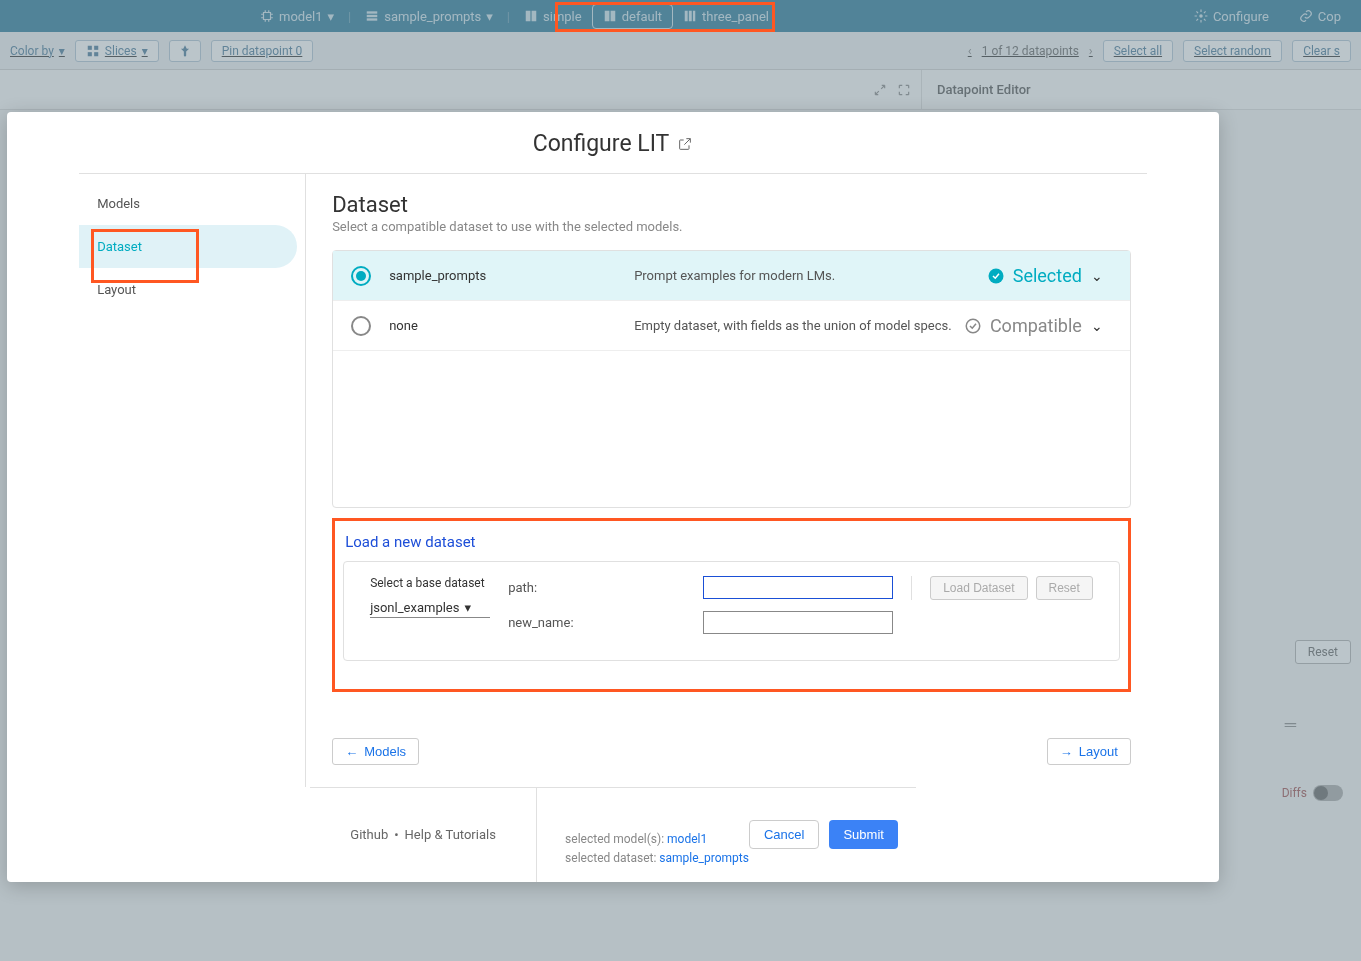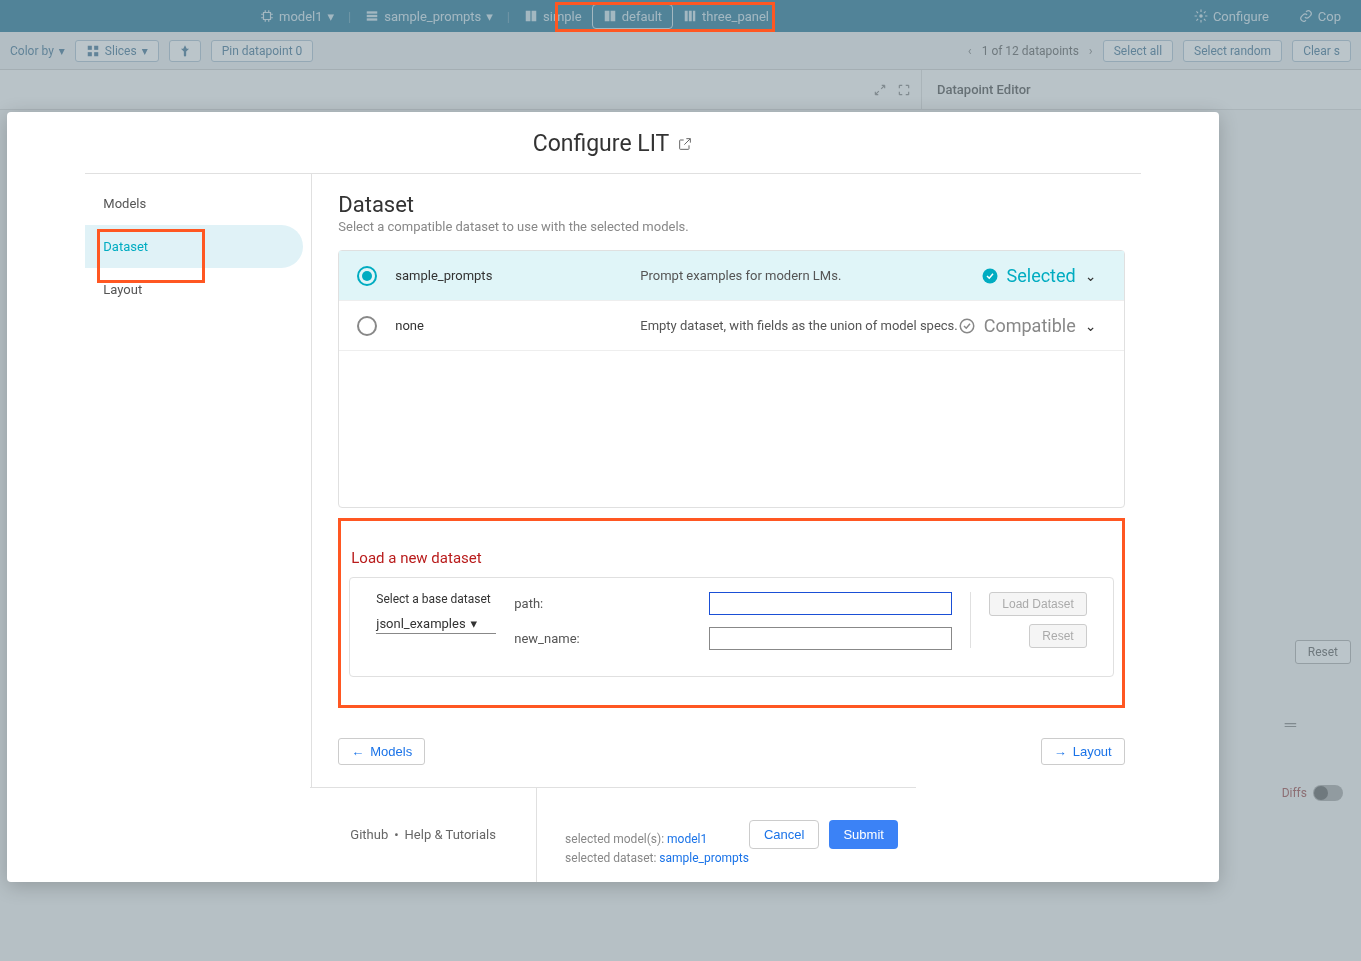--- a/index.html
+++ b/index.html
@@ -6,21 +6,21 @@
 body { font-family: -apple-system, BlinkMacSystemFont, 'Segoe UI', Roboto, Arial, sans-serif; font-size: 13px; color: #333; background: #f5f5f5; width: 1361px; height: 961px; position: relative; overflow: hidden; }
 
 
 .header-bar { background: #2b7a9b; height: 32px; display: flex; align-items: center; padding: 0 10px; color: #cfe4ed; font-size: 13px; }
 .header-bar .hitem { display: inline-flex; align-items: center; gap: 5px; padding: 4px 10px; cursor: pointer; border-radius: 4px; }
 .header-bar .hitem.active { border: 1px solid #cfe4ed; }
 .header-bar .hsep { color: #6ba3b8; margin: 0 4px; }
 .header-bar .right { margin-left: auto; display: flex; gap: 10px; }
 
 
-.toolbar { background: #eef1f3; height: 38px; display: flex; align-items: center; padding: 0 10px; gap: 10px; border-bottom: 1px solid #d0d0d0; }
+.toolbar { background: #eef1f3; height: 38px; display: flex; align-items: center; padding: 0 10px; gap: 10px; border-bottom: 1px solid #d0d0d0; text-decoration: underline; }
 .toolbar .tbtn { border: 1px solid #b0c4d4; background: #fff; color: #4a7a9a; padding: 3px 10px; border-radius: 3px; font-size: 12px; display: inline-flex; align-items: center; gap: 5px; cursor: pointer; }
 .toolbar .tright { margin-left: auto; display: flex; align-items: center; gap: 10px; }
 .toolbar .pager { color: #666; font-size: 12px; }
 
 
 .panel-row { display: flex; height: 40px; background: #fafafa; border-bottom: 1px solid #ddd; }
 .panel-row .leftpanel { flex: 1; display: flex; justify-content: flex-end; align-items: center; gap: 10px; padding: 0 10px; }
 .panel-row .rightpanel { width: 440px; border-left: 1px solid #ddd; display: flex; align-items: center; padding: 0 15px; font-weight: 500; color: #555; }
 
 
@@ -52,31 +52,31 @@
 .dataset-row.selected .radio { border-color: #00acc1; }
 .dataset-row.selected .radio::after { content: ''; width: 10px; height: 10px; background: #00acc1; border-radius: 50%; }
 .dataset-row .dsname { width: 245px; font-size: 13px; color: #333; }
 .dataset-row .dsdesc { flex: 1; color: #555; font-size: 13px; }
 .dataset-row .dsstatus { display: flex; align-items: center; gap: 8px; color: #00acc1; font-size: 18px; }
 .dataset-row .dsstatus.compat { color: #888; }
 .dataset-row .chev { width: 30px; text-align: center; color: #333; font-size: 14px; }
 
 
 .load-section { margin-top: 10px; border: 3px solid #ff5722; padding: 8px 8px 28px 8px; }
-.load-section h3 { font-size: 15px; font-weight: 400; color: #b91c1c; margin: 20px 0 10px 2px; }
+.load-section h3 { font-size: 15px; font-weight: 400; color: #1d4ed8; margin: 4px 0 10px 2px; }
 .load-box { border: 1px solid #e0e0e0; border-radius: 4px; padding: 14px 26px; display: flex; gap: 18px; align-items: flex-start; }
 .load-box .col1 { width: 120px; }
 .load-box .col1 .lbl { font-size: 12px; color: #333; margin-bottom: 8px; }
 .load-box .col1 .sel { font-size: 13px; display: flex; align-items: center; gap: 5px; border-bottom: 1px solid #888; padding: 2px 0; cursor: pointer; }
 .load-box .col2 { flex: 1; }
 .load-box .field-row { display: flex; align-items: center; margin-bottom: 12px; }
 .load-box .field-row label { width: 195px; font-size: 13px; color: #555; }
 .load-box .field-row input { flex: 1; max-width: 458px; border: 1px solid #888; padding: 3px 6px; font-size: 13px; }
 .load-box .field-row input.focused { border: 1.5px solid #1a4fd6; }
-.load-box .col3 { border-left: 1px solid #e0e0e0; padding-left: 18px; display: flex; flex-direction: column; gap: 8px; align-items: flex-end; }
+.load-box .col3 { border-left: 1px solid #e0e0e0; padding-left: 18px; display: flex; flex-direction: row; gap: 8px; align-items: flex-end; }
 .load-box .col3 button { padding: 4px 12px; border: 1px solid #ccc; background: #f5f5f5; color: #aaa; border-radius: 3px; font-size: 12px; }
 
 
 .nav-buttons { display: flex; justify-content: space-between; padding: 8px 0 12px; margin-top: auto; }
 .nav-buttons button { border: 1px solid #ccc; background: #fff; color: #1a73e8; padding: 5px 12px; border-radius: 3px; font-size: 13px; display: inline-flex; align-items: center; gap: 6px; cursor: pointer; }
 
 
 .modal-footer { border-top: 1px solid #e0e0e0; display: flex; }
 .modal-footer .left { width: 227px; border-right: 1px solid #e0e0e0; display: flex; align-items: center; justify-content: center; gap: 6px; font-size: 13px; color: #666; }
 .modal-footer .right { flex: 1; display: flex; align-items: center; padding: 14px 18px 14px 28px; }

